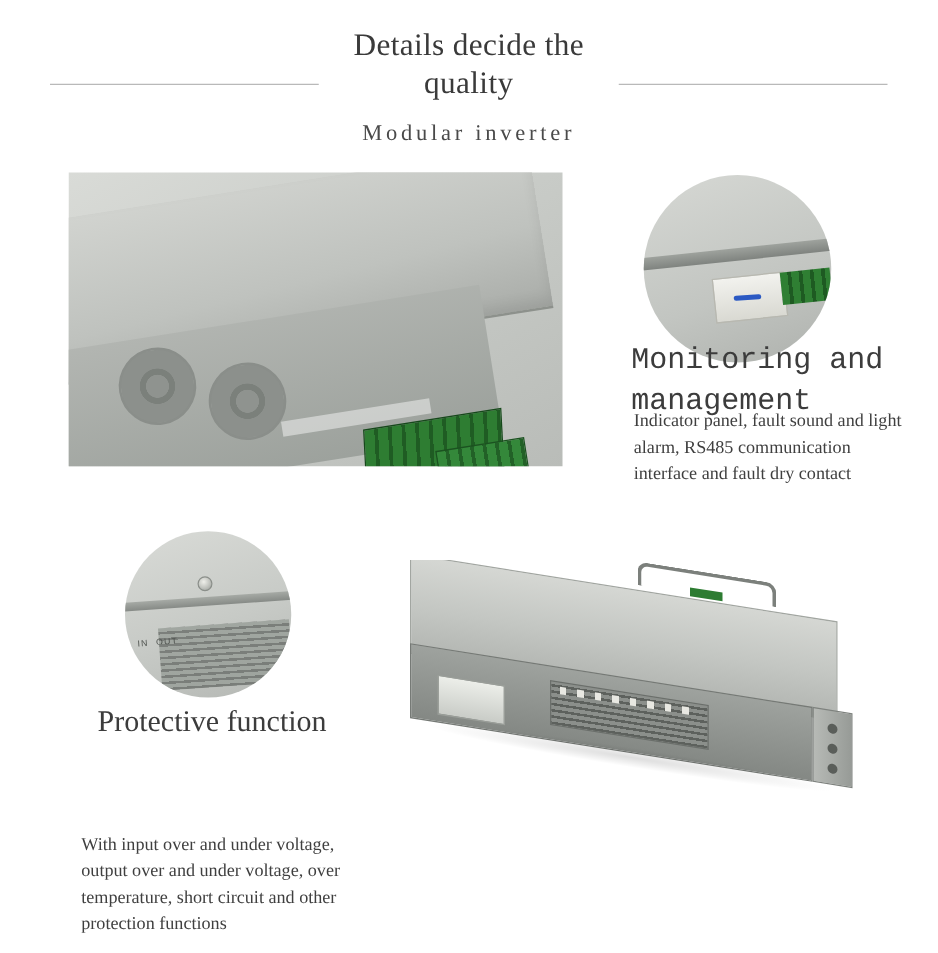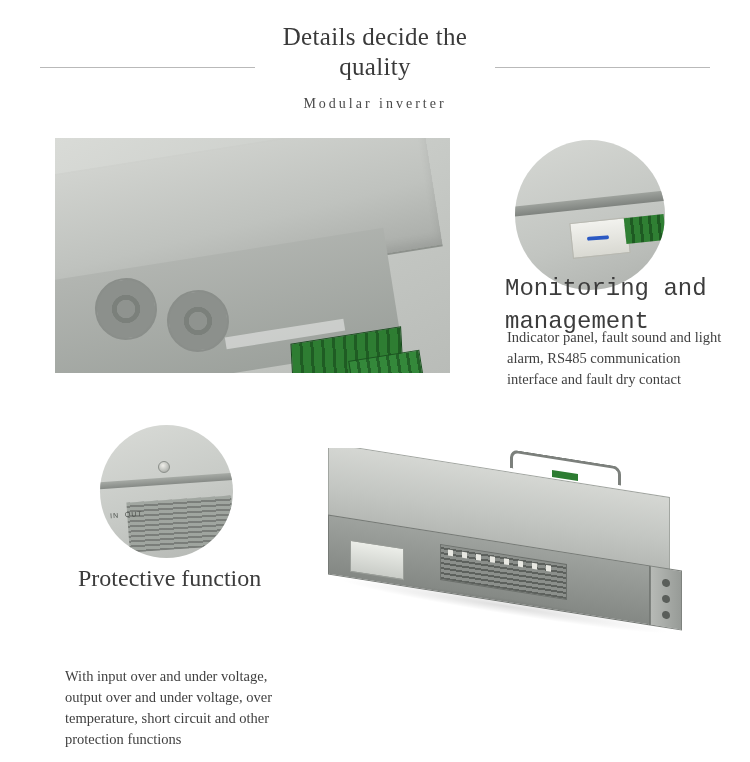--- a/index.html
+++ b/index.html
@@ -38,21 +38,21 @@
     top: 45px;
     height: 1px;
     background: #b9b9b9;
   }
   .rule.left { left: 40px; width: 215px; }
   .rule.right { left: 495px; width: 215px; }
 
   .subtitle {
     margin-top: 14px;
     font-family: "Liberation Serif", serif;
-    font-size: 14px;
+    font-size: 18px;
     letter-spacing: 3px;
     color: #4a4a4a;
   }
 
   
   .photo {
     position: absolute;
     overflow: hidden;
     background: #cfd1ce;
   }

